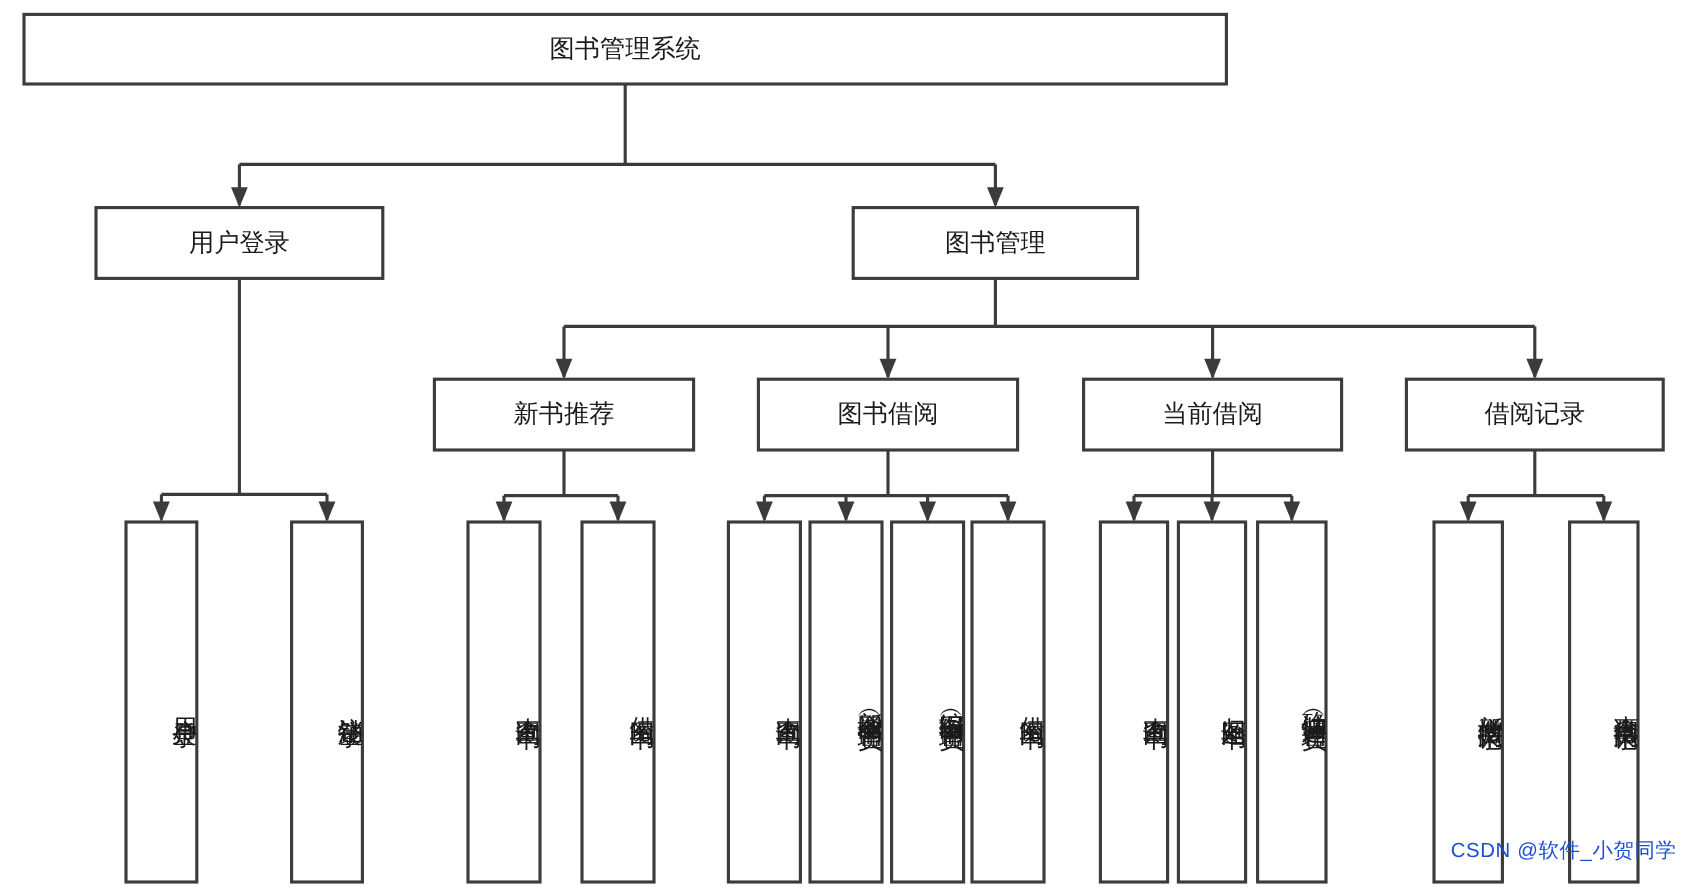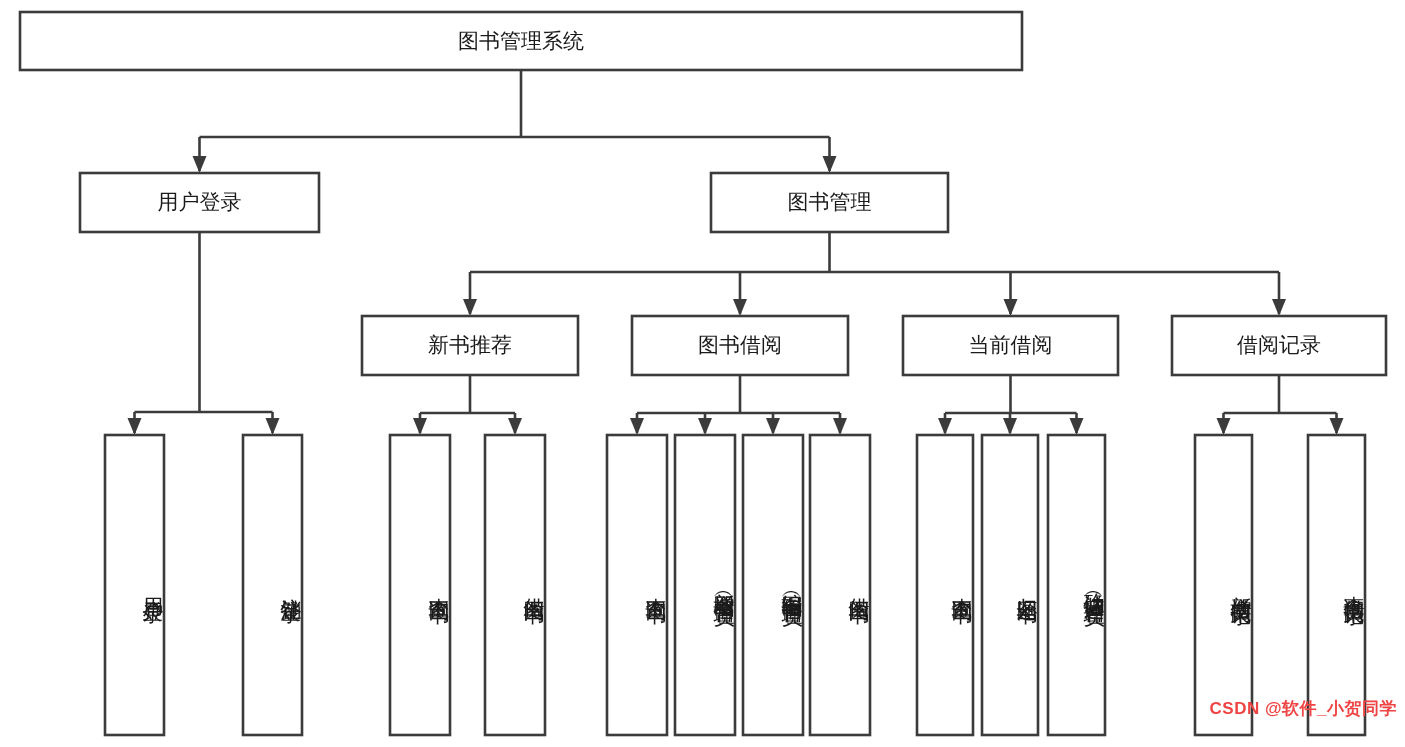--- a/index.html
+++ b/index.html
@@ -63,24 +63,23 @@
     justify-content: center;
     white-space: nowrap;
     pointer-events: none;
   }
   .watermark {
     position: absolute;
     right: 8px;
     bottom: 6px;
     font-family: "Liberation Sans", "DejaVu Sans", sans-serif;
     font-size: 17px;
-    color: #ef4444;
+    color: #1d4ed8;
     white-space: nowrap;
     letter-spacing: 0.5px;
-    font-weight: bold;
   }
 </style>
 </head>
 <body>
 
 <div id="diagram-root">
   <svg class="diagram" viewBox="0 0 1405 747">
     <g id="connectors-layer">
         <line x1="521" y1="70" x2="521" y2="137" class="connector"></line>
         <line x1="199.5" y1="137" x2="829.5" y2="137" class="connector"></line>

